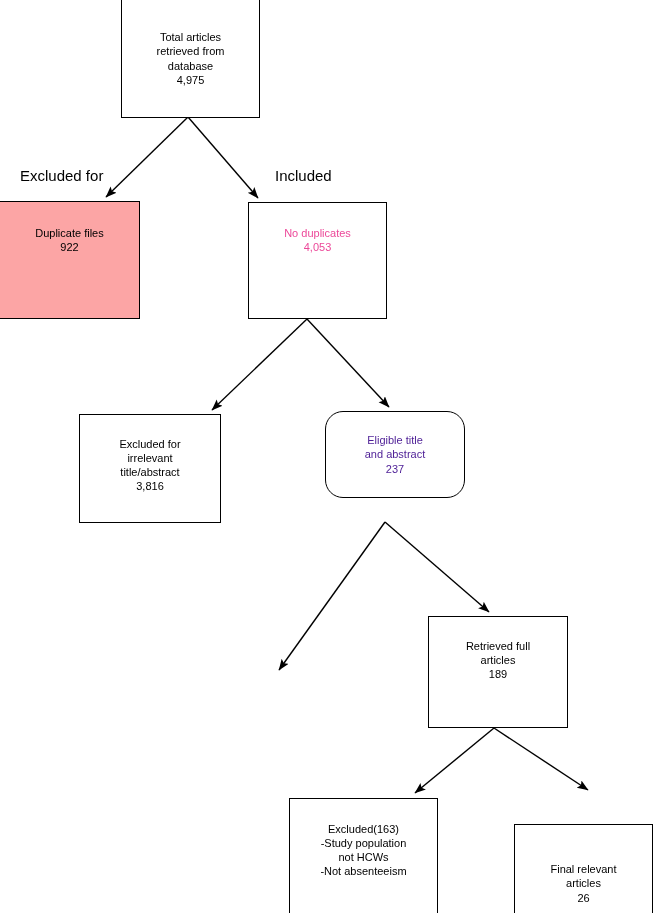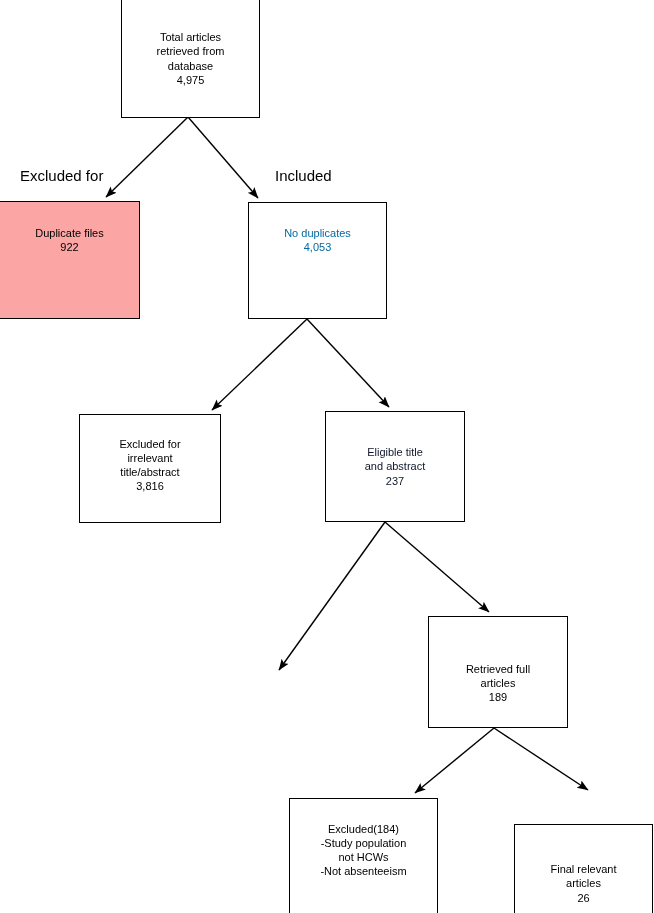--- a/index.html
+++ b/index.html
@@ -79,42 +79,42 @@
   <div class="node" style="left: 121px; top: -1px; width: 139px; height: 119px; border-color: rgb(0, 0, 0); background: rgb(255, 255, 255); color: rgb(0, 0, 0);">
     <span class="node-text">Total articles
 retrieved from
 database
 4,975</span>
   </div>
   <div class="node" style="left: -1px; top: 201px; width: 141px; height: 118px; border-color: rgb(0, 0, 0); background: #fca5a5; color: rgb(0, 0, 0); align-items: flex-start; padding-top: 24px;">
     <span class="node-text">Duplicate files
 922</span>
   </div>
-  <div class="node" style="left: 248px; top: 202px; width: 139px; height: 117px; border-color: rgb(0, 0, 0); background: rgb(255, 255, 255); color: #0369a1; align-items: flex-start; padding-top: 23px;">
+  <div class="node" style="left: 248px; top: 202px; width: 139px; height: 117px; border-color: rgb(0, 0, 0); background: rgb(255, 255, 255); color: #ec4899; align-items: flex-start; padding-top: 23px;">
     <span class="node-text">No duplicates
 4,053</span>
   </div>
   <div class="node" style="left: 79px; top: 414px; width: 142px; height: 109px; border-color: rgb(0, 0, 0); background: rgb(255, 255, 255); color: rgb(0, 0, 0); align-items: flex-start; padding-top: 22px;">
     <span class="node-text">Excluded for
 irrelevant
 title/abstract
 3,816</span>
   </div>
-  <div class="node" style="left: 325px; top: 411px; width: 140px; height: 111px; border-color: rgb(0, 0, 0); background: rgb(255, 255, 255); color: #0f172a;">
+  <div class="node" style="left: 325px; top: 411px; width: 140px; height: 87px; border-color: rgb(0, 0, 0); background: rgb(255, 255, 255); color: #4c1d95; border-radius: 18px;">
     <span class="node-text">Eligible title
 and abstract
 237</span>
   </div>
-  <div class="node" style="left: 428px; top: 616px; width: 140px; height: 112px; border-color: rgb(0, 0, 0); background: rgb(255, 255, 255); color: rgb(0, 0, 0); align-items: center; padding-top: 22px;">
+  <div class="node" style="left: 428px; top: 616px; width: 140px; height: 112px; border-color: rgb(0, 0, 0); background: rgb(255, 255, 255); color: rgb(0, 0, 0); align-items: flex-start; padding-top: 22px;">
     <span class="node-text">Retrieved full
 articles
 189</span>
   </div>
   <div class="node" style="left: 289px; top: 798px; width: 149px; height: 117px; border-color: rgb(0, 0, 0); background: rgb(255, 255, 255); color: rgb(0, 0, 0); align-items: flex-start; padding-top: 23px;">
-    <span class="node-text">Excluded(184)
+    <span class="node-text">Excluded(163)
 -Study population
 not HCWs
 -Not absenteeism</span>
   </div>
   <div class="node" style="left: 514px; top: 794px; width: 139px; height: 119px; border-color: rgb(0, 0, 0); background: rgb(255, 255, 255); color: rgb(0, 0, 0); margin-top: 30px;">
     <span class="node-text">Final  relevant
 articles
 26</span>
   </div>
 

